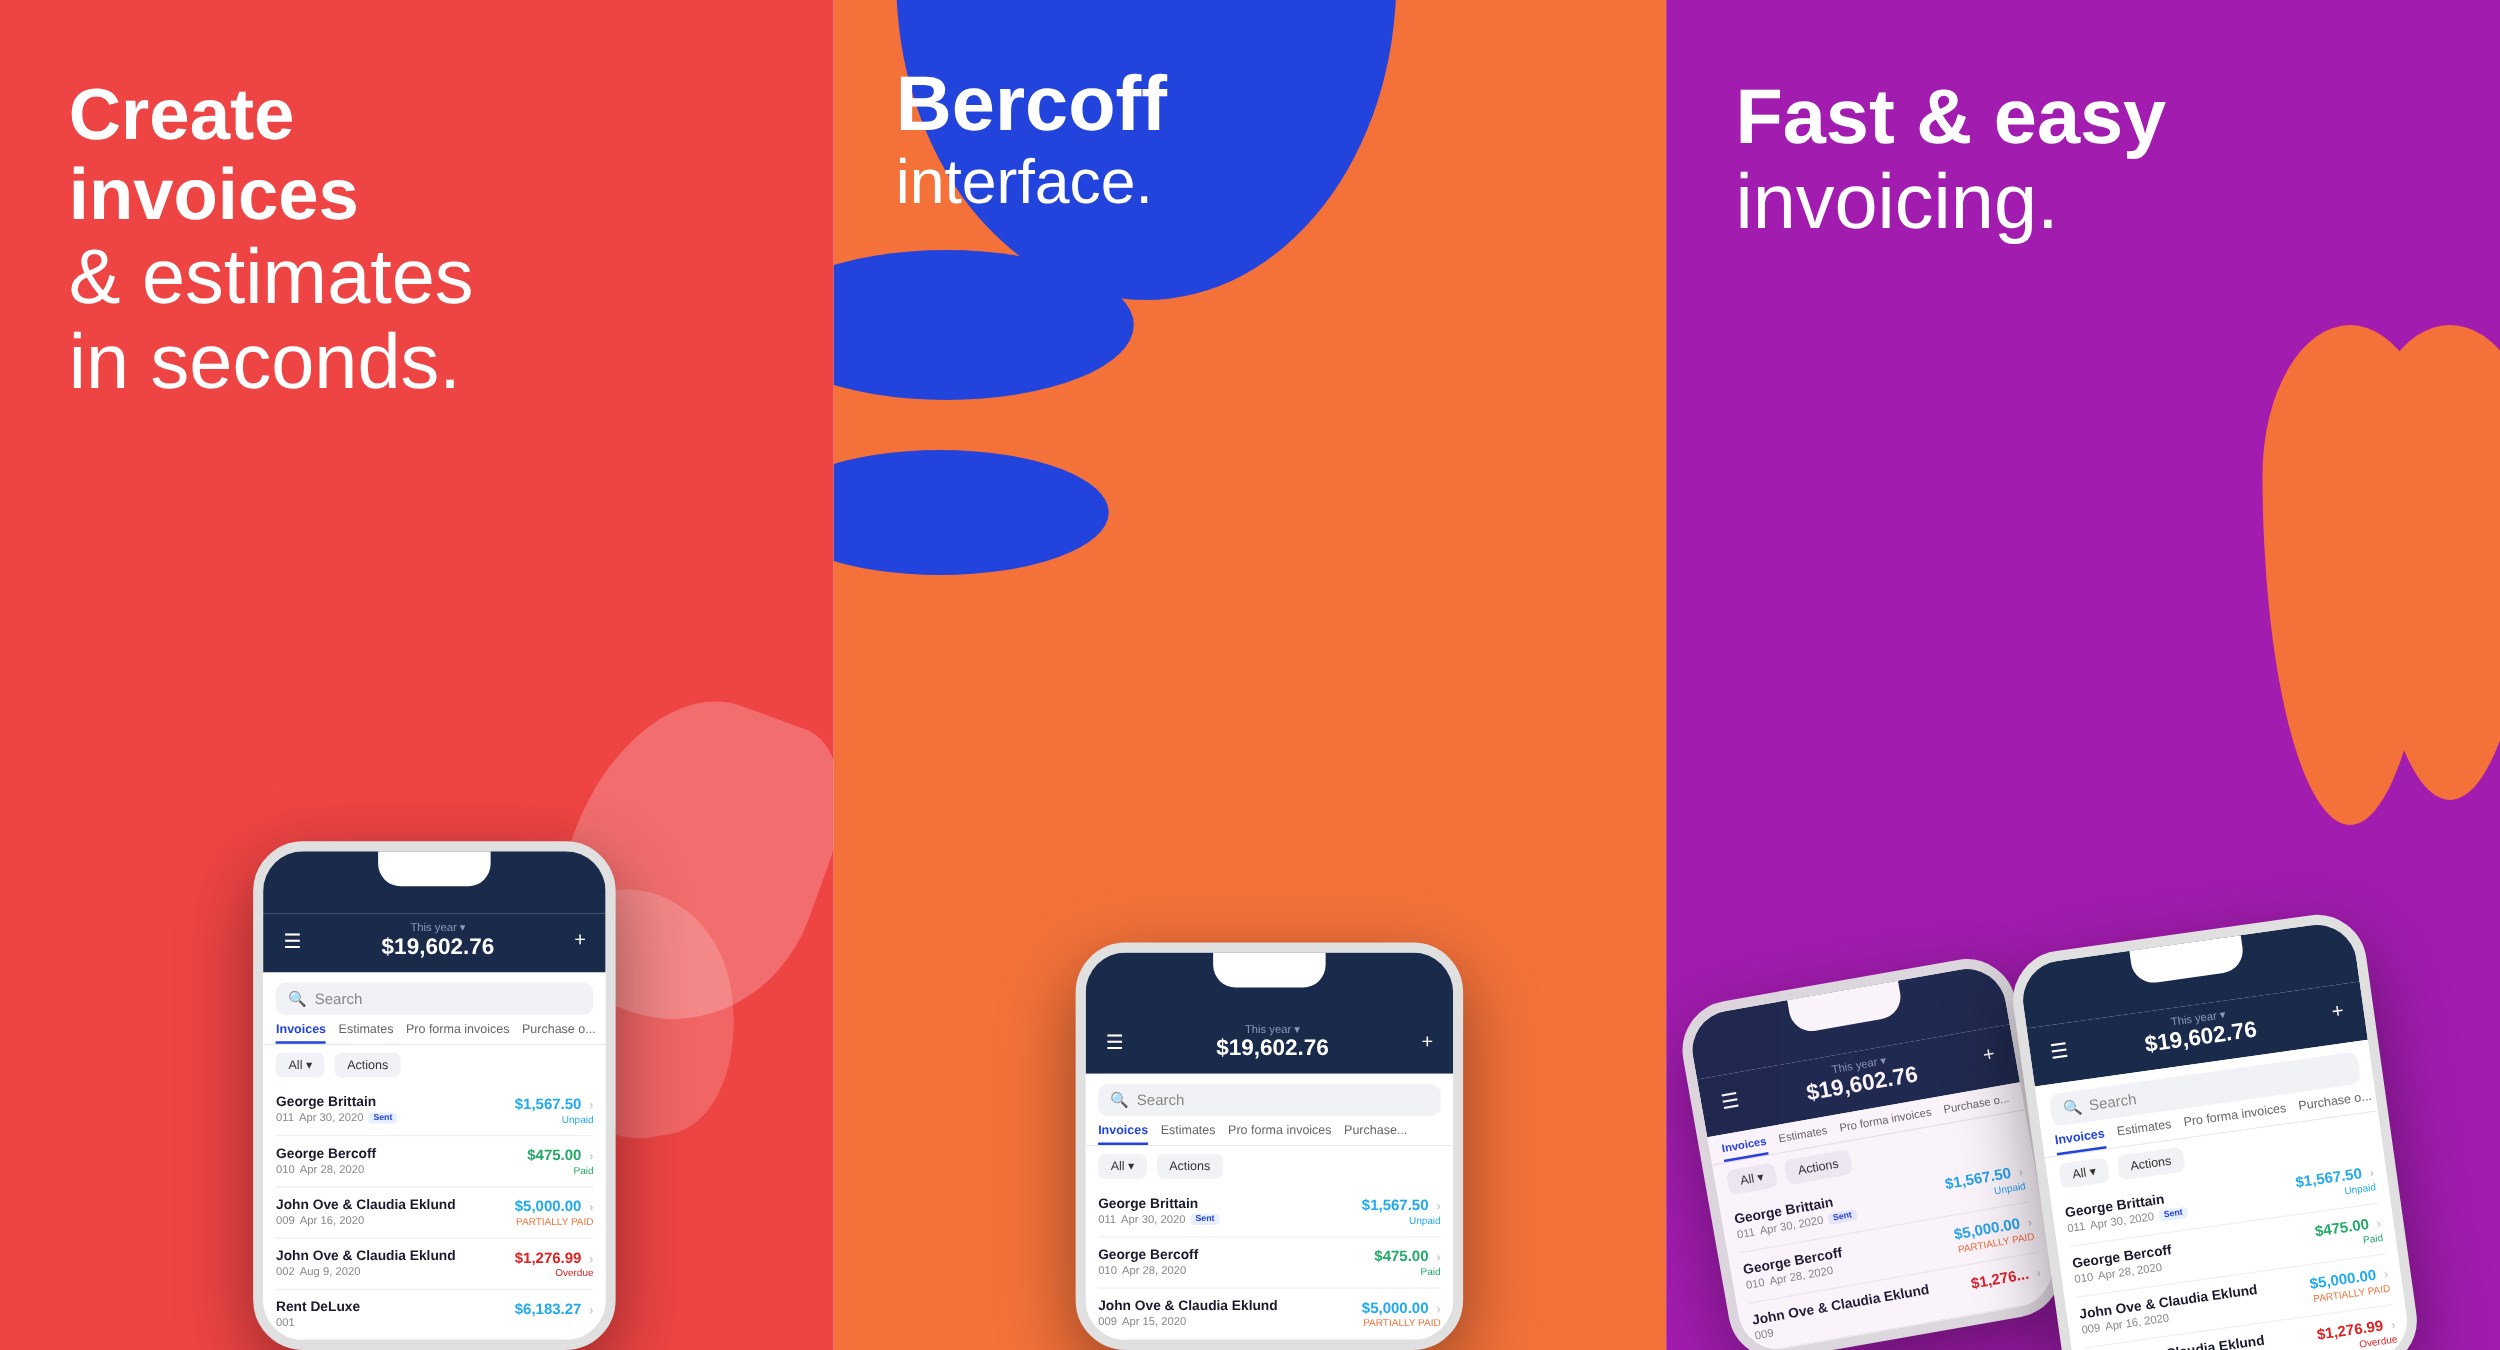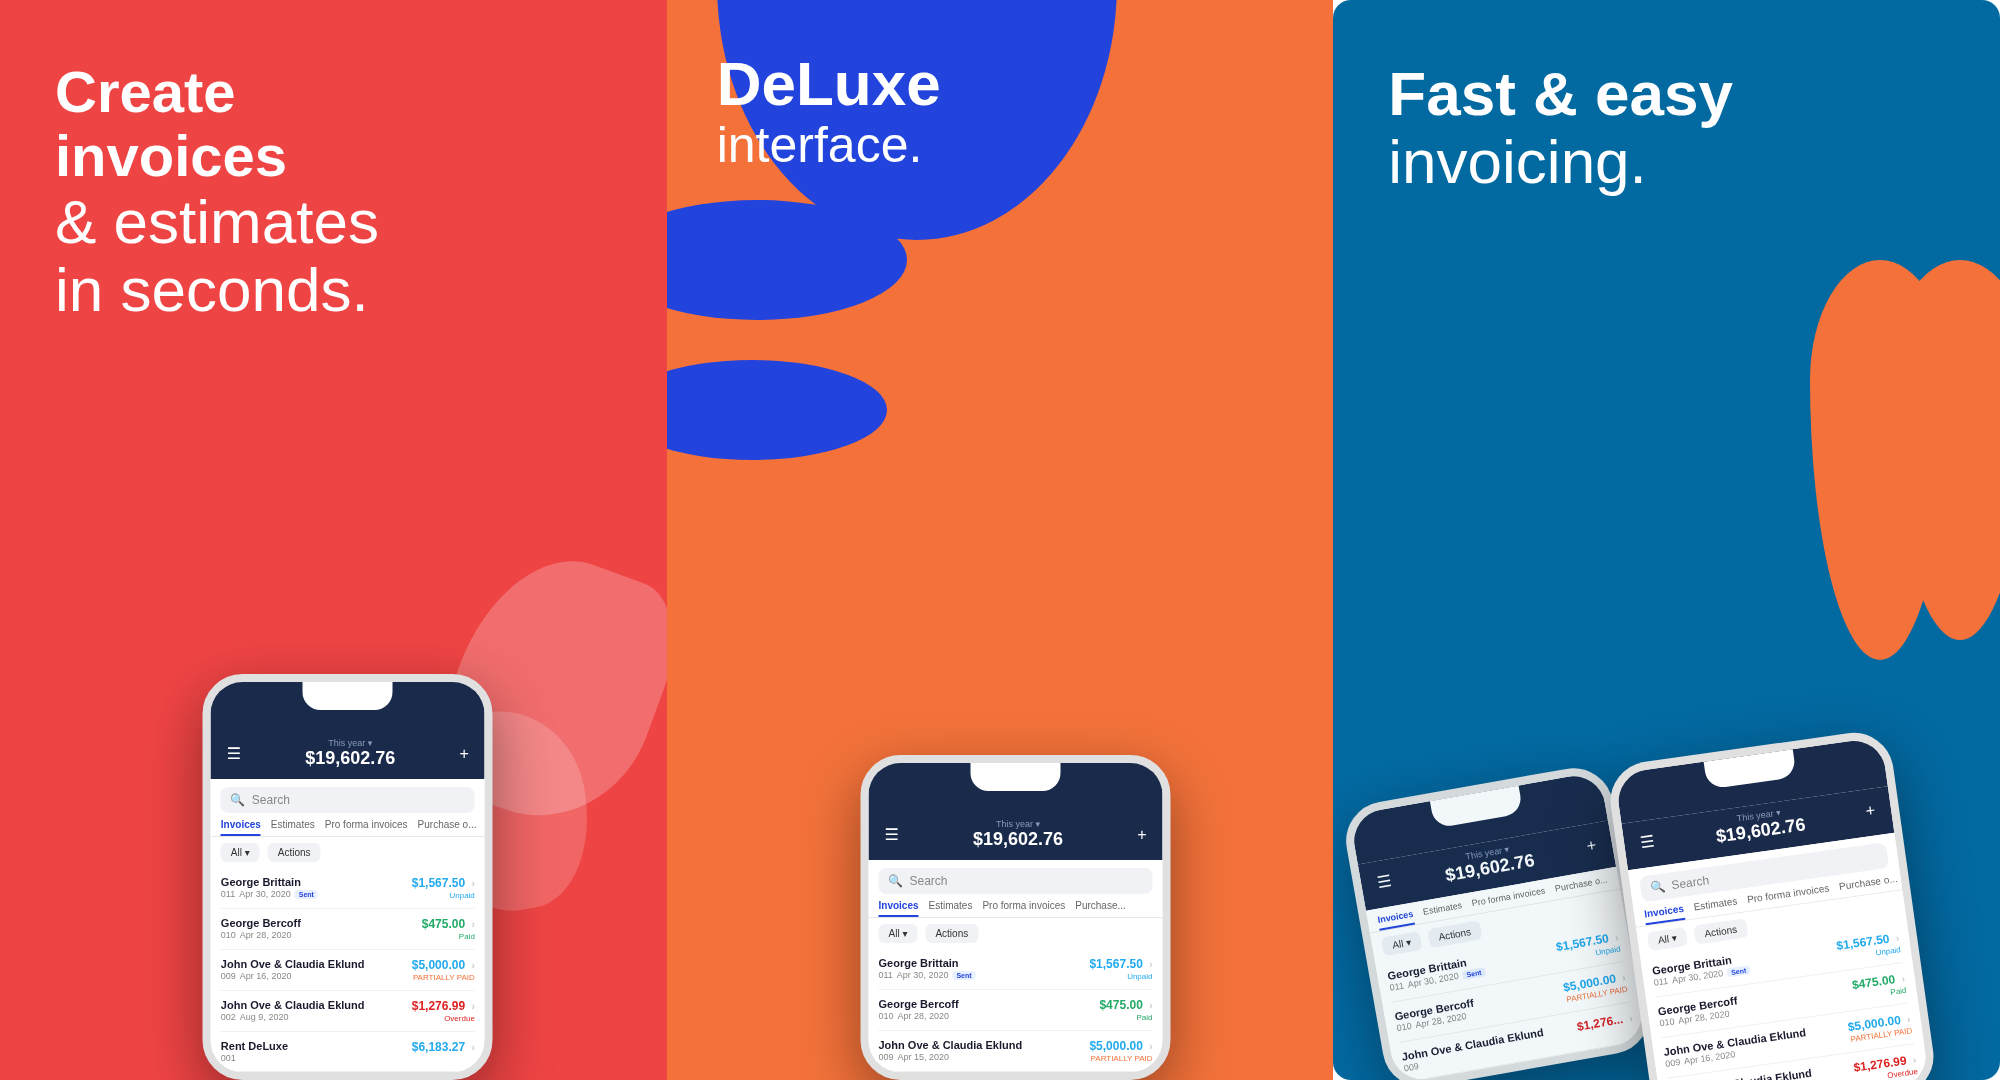--- a/index.html
+++ b/index.html
@@ -22,22 +22,21 @@
       flex-direction: column;
     }
 
     .panel-1 {
       background: #ef4444;
     }
     .panel-2 {
       background: #F4723A;
     }
     .panel-3 {
-      background: #0369a1;
-      border-radius: 18px;
+      background: #a21caf;
     }
 
     .panel-text {
       position: absolute;
       top: 60px;
       left: 55px;
       z-index: 10;
     }
 
     .panel-text h1 {
@@ -429,21 +428,21 @@
   </div>
 </div>
 
 <div class="panel panel-2">
 
   <div style="position:absolute;top:-80px;left:50px;width:400px;height:320px;background:#2244DD;border-radius:0 0 50% 50% / 0 0 80% 80%;z-index:1;"></div>
   <div style="position:absolute;top:200px;left:-60px;width:300px;height:120px;background:#2244DD;border-radius:50%;z-index:1;"></div>
   <div style="position:absolute;top:360px;left:-50px;width:270px;height:100px;background:#2244DD;border-radius:50%;z-index:1;"></div>
 
   <div class="panel-text" style="z-index:5;">
-    <h1 style="color:#fff;">DeLuxe</h1>
+    <h1 style="color:#fff;">Bercoff</h1>
     <p style="color:#fff;">interface.</p>
   </div>
 
   <div class="phone-wrapper" style="bottom:0;left:50%;transform:translateX(-45%);z-index:10;">
     <div class="phone" style="width:310px;">
       <div class="phone-notch-bar">
         <div class="phone-notch"></div>
       </div>
       <div class="phone-header">
         <div class="phone-header-row">

